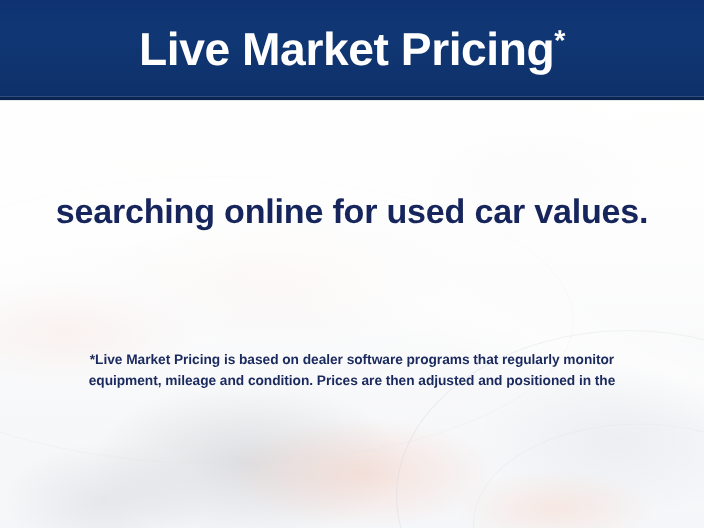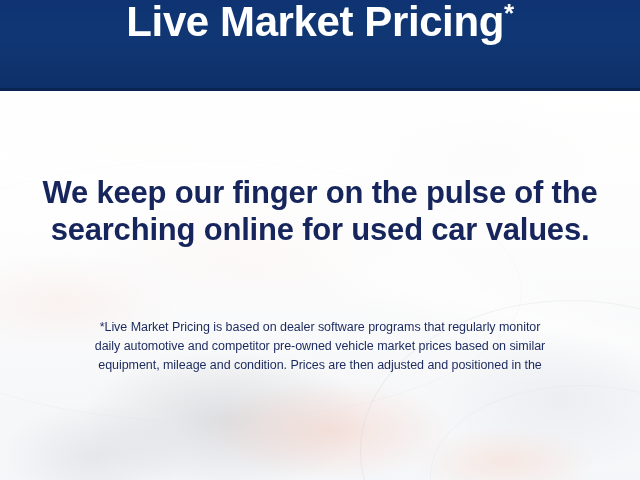--- a/index.html
+++ b/index.html
@@ -84,20 +84,21 @@
 
   
   .banner {
     position: absolute;
     left: 0;
     top: 0;
     width: 640px;
     height: 88px;
     background: linear-gradient(180deg, #0f3372 0%, #103774 40%, #0e3069 100%);
     display: flex;
+    align-items: center;
     justify-content: center;
   }
   .banner-underline {
     position: absolute;
     left: 0;
     top: 88px;
     width: 640px;
     height: 3px;
     background: #0a2452;
   }
@@ -138,21 +139,21 @@
 
   
   .disclaimer {
     position: absolute;
     left: 20px;
     top: 318px;
     width: 600px;
     text-align: center;
     color: #1b2a5e;
     font-size: 12.5px;
-    font-weight: normal;
+    font-weight: bold;
     line-height: 19px;
     letter-spacing: -0.05px;
   }
   .disclaimer .dc-line {
     display: block;
     white-space: nowrap;
   }
 </style>
 </head>
 <body>
@@ -164,23 +165,21 @@
   <div class="bg-arc a2"></div>
   <div class="bg-arc a3"></div>
   <div class="bg-veil"></div>
 
   <div class="banner">
     <h1 class="banner-title"><span>Live Market Pricing</span><span class="star">*</span></h1>
   </div>
   <div class="banner-underline"></div>
 
   <div class="headline">
-    <span class="hl-line">We keep our finger on the pulse of the</span>
     <span class="hl-line">searching online for used car values.</span>
   </div>
 
   <div class="disclaimer">
     <span class="dc-line">*Live Market Pricing is based on dealer software programs that regularly monitor</span>
-    <span class="dc-line">daily automotive and competitor pre-owned vehicle market prices based on similar</span>
     <span class="dc-line">equipment, mileage and condition. Prices are then adjusted and positioned in the</span>
   </div>
 
 </div>
 
 </body></html>

